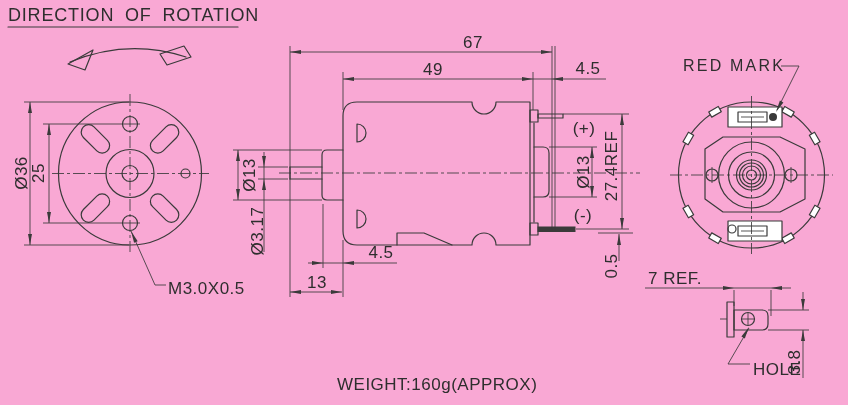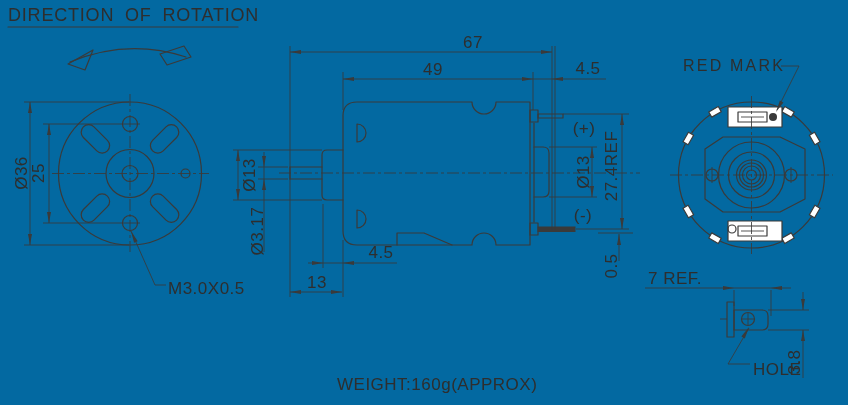--- a/index.html
+++ b/index.html
@@ -1,16 +1,16 @@
 <!DOCTYPE html>
 <html><head>
 <meta charset="utf-8">
 <style>
   html,body{margin:0;padding:0;background:#fff;}
-  .canvas{position:relative;width:848px;height:405px;background:#0369a1;overflow:hidden;
+  .canvas{position:relative;width:848px;height:405px;background:#f9a8d4;overflow:hidden;
           font-family:"Liberation Sans", sans-serif;}
   svg{position:absolute;left:0;top:0;}
   .geo{fill:none;stroke:#3a3a3a;stroke-width:1.2;stroke-linejoin:round;stroke-linecap:round;}
   .geow{fill:#ffffff;stroke:#3a3a3a;stroke-width:1.2;stroke-linejoin:round;}
   .thick{fill:#3a3a3a;stroke:#3a3a3a;stroke-width:1;}
   .thin{fill:none;stroke:#3a3a3a;stroke-width:0.85;stroke-linecap:butt;}
   .cl{fill:none;stroke:#3a3a3a;stroke-width:0.85;stroke-dasharray:12 3 3 3;}
   .arr{fill:#3a3a3a;stroke:none;}
   .txt{fill:#2e2e2e;font-size:17px;letter-spacing:0.5px;}
   .ttl{fill:#2e2e2e;font-size:18px;letter-spacing:0.8px;word-spacing:5px;}

